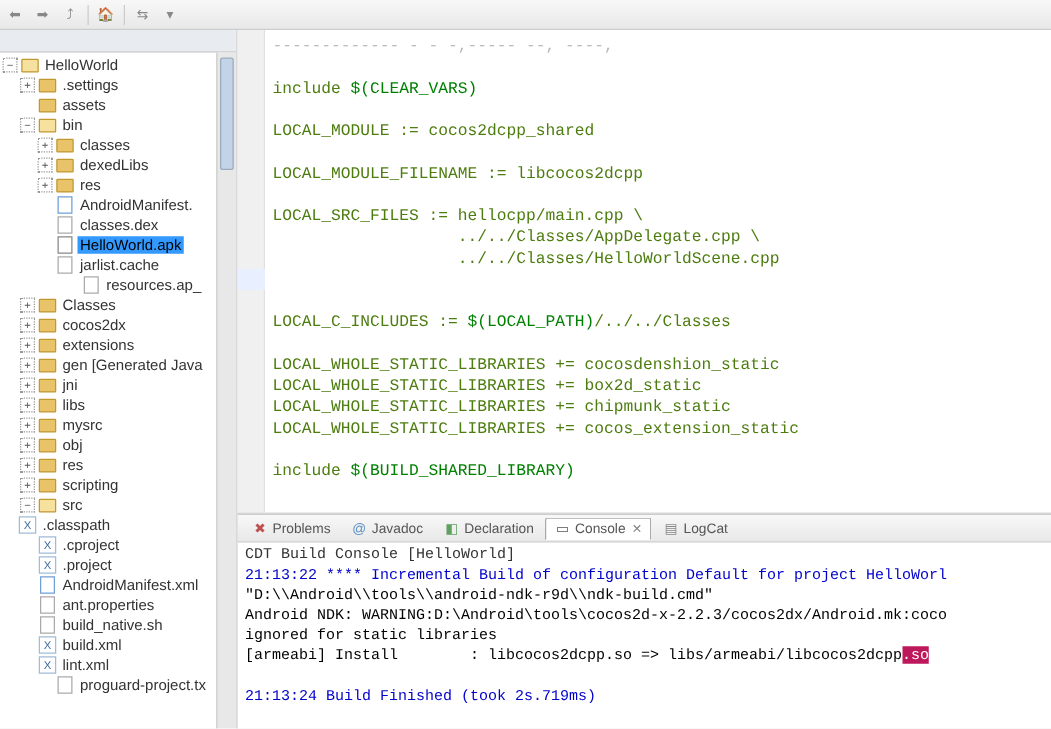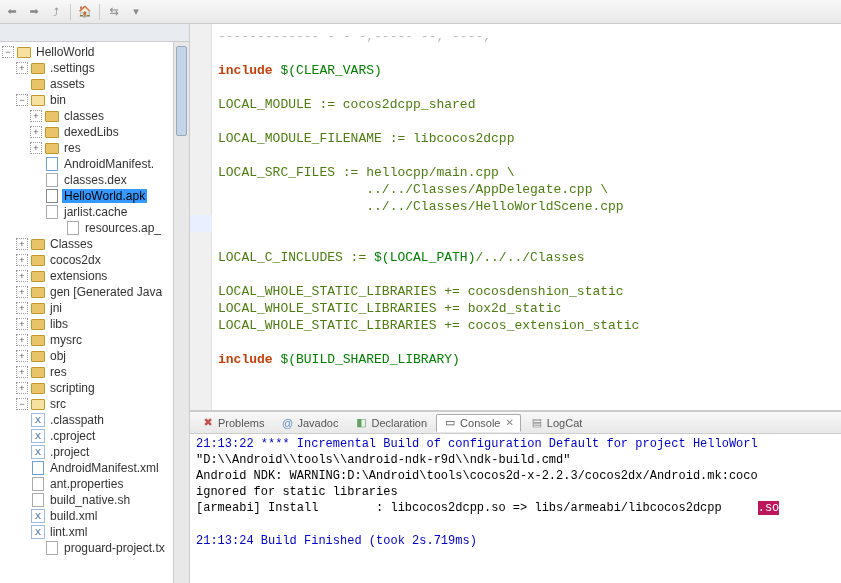--- a/index.html
+++ b/index.html
@@ -26,42 +26,42 @@
   .tree-label.selected { background: #3399ff; color: #000000; }
   .scroll-vert { position:absolute; right:0; top:18px; bottom:0; width:16px; background:#e8e8e8; border-left:1px solid #ccc; }
   .scroll-thumb { position:absolute; left:2px; right:2px; top:4px; height:90px; background:#c4d4e8; border:1px solid #9ab; border-radius:2px; cursor:pointer; }
 
   .right { flex:1; display:flex; flex-direction:column; overflow:hidden; }
   .editor-wrap { flex:1; overflow:hidden; background:#fff; border-bottom:1px solid #ccc; position:relative; }
   .gutter { position:absolute; left:0; top:0; bottom:0; width:22px; background:#f0f0f0; border-right:1px solid #e0e0e0; }
   .editor { position:absolute; left:22px; right:0; top:0; bottom:0; background:#fff; overflow:hidden; font-family: "Courier New", monospace; font-size: 13px; padding: 4px 6px; }
   .code-line { white-space: pre; line-height: 17px; }
   .hl-line { background: #e8f0ff; position:absolute; left:0; right:0; height:17px; top: 191px; }
-  .kw { color: #c2410c; font-weight: bold; }
+  .kw { color: #4d7c0f; font-weight: normal; }
   .var { color: #008000; }
   .txt { color: #4d7c0f; }
   .blank-line { height:17px; }
 
   .bottom-tabs { height: 22px; background: linear-gradient(#f8f8f8,#e8e8e8); border-top:1px solid #ccc; display:flex; align-items:center; padding: 0 4px; gap: 2px; }
   .btab { display:flex; align-items:center; gap:3px; padding: 1px 6px; font-size:11px; color:#555; cursor:pointer; border:1px solid transparent; }
   .btab.active { background:#fff; border:1px solid #aaa; border-bottom-color:#fff; border-radius:2px 2px 0 0; }
   .btab .bico { width:14px; height:14px; display:inline-flex; align-items:center; justify-content:center; font-size:11px; }
   .ic-problems { color:#c05050; }
   .ic-javadoc { color:#6090c0; }
   .ic-decl { color:#60a060; }
   .ic-console { color:#555; }
   .ic-logcat { color:#888; }
   .close-x { margin-left:2px; color:#888; font-size:10px; }
 
   .console { flex:0 0 150px; background:#fff; font-family:"Courier New", monospace; font-size:12px; padding: 2px 6px; overflow:hidden; border-top:1px solid #ccc; }
   .console-title { color:#333; margin-bottom:2px; }
   .console-line { white-space: pre; line-height: 16px; }
   .cblue { color:#0000cc; }
   .cblack { color:#000; }
-  .sel-so { background:#be185d; color:#fff;margin-left:36px; }
+  .sel-so { background:#be185d; color:#fff; }
 </style>
 </head>
 <body>
 
 <div class="toolbar">
   <span class="tb-ico">⬅</span>
   <span class="tb-ico">➡</span>
   <span class="tb-ico">⤴</span>
   <span class="tb-divider"></span>
   <span class="tb-ico">🏠</span>
@@ -177,21 +177,21 @@
       <div class="tree-node" style="padding-left:16px">
           <span class="expander">+</span>
           <span class="nico folder-closed"></span>
           <span class="tree-label">scripting</span>
         </div>
       <div class="tree-node" style="padding-left:16px">
           <span class="expander">−</span>
           <span class="nico folder-open"></span>
           <span class="tree-label">src</span>
         </div>
-      <div class="tree-node" style="padding-left:30px">
+      <div class="tree-node" style="padding-left:14px">
           <span class="nico file-x"></span>
           <span class="tree-label">.classpath</span>
         </div>
       <div class="tree-node" style="padding-left:30px">
           <span class="nico file-x"></span>
           <span class="tree-label">.cproject</span>
         </div>
       <div class="tree-node" style="padding-left:30px">
           <span class="nico file-x"></span>
           <span class="tree-label">.project</span>
@@ -241,20 +241,21 @@
         <div class="blank-line"></div>
         <div class="code-line txt">LOCAL_SRC_FILES := hellocpp/main.cpp \</div>
         <div class="code-line txt">                   ../../Classes/AppDelegate.cpp \</div>
         <div class="code-line txt">                   ../../Classes/HelloWorldScene.cpp</div>
         <div class="blank-line"></div>
         <div class="blank-line"></div>
         <div class="code-line"><span class="txt">LOCAL_C_INCLUDES := </span><span class="var">$(LOCAL_PATH)</span><span class="txt">/../../Classes</span></div>
         <div class="blank-line"></div>
         <div class="code-line txt">LOCAL_WHOLE_STATIC_LIBRARIES += cocosdenshion_static</div>
         <div class="code-line txt">LOCAL_WHOLE_STATIC_LIBRARIES += box2d_static</div>
+        <div class="code-line txt">LOCAL_WHOLE_STATIC_LIBRARIES += chipmunk_static</div>
         <div class="code-line txt">LOCAL_WHOLE_STATIC_LIBRARIES += cocos_extension_static</div>
         <div class="blank-line"></div>
         <div class="code-line"><span class="kw">include</span><span class="var"> $(BUILD_SHARED_LIBRARY)</span></div>
       </div>
     </div>
 
     <div class="bottom-tabs">
       <div class="btab">
           <span class="bico ic-problems">✖</span>
           <span>Problems</span>
@@ -272,20 +273,21 @@
           <span>Console</span>
           <span class="close-x">✕</span>
         </div>
       <div class="btab">
           <span class="bico ic-logcat">▤</span>
           <span>LogCat</span>
         </div>
     </div>
 
     <div class="console">
+      <div class="console-title">CDT Build Console [HelloWorld]</div>
       <div class="console-line cblue">21:13:22 **** Incremental Build of configuration Default for project HelloWorl</div>
       <div class="console-line cblack">"D:\\Android\\tools\\android-ndk-r9d\\ndk-build.cmd"</div>
       <div class="console-line cblack">Android NDK: WARNING:D:\Android\tools\cocos2d-x-2.2.3/cocos2dx/Android.mk:coco</div>
       <div class="console-line cblack">ignored for static libraries</div>
       <div class="console-line cblack"><span>[armeabi] Install        : libcocos2dcpp.so =&gt; libs/armeabi/libcocos2dcpp</span><span class="sel-so">.so</span></div>
       <div class="blank-line"></div>
       <div class="console-line cblue">21:13:24 Build Finished (took 2s.719ms)</div>
     </div>
   </div>
 </div>

